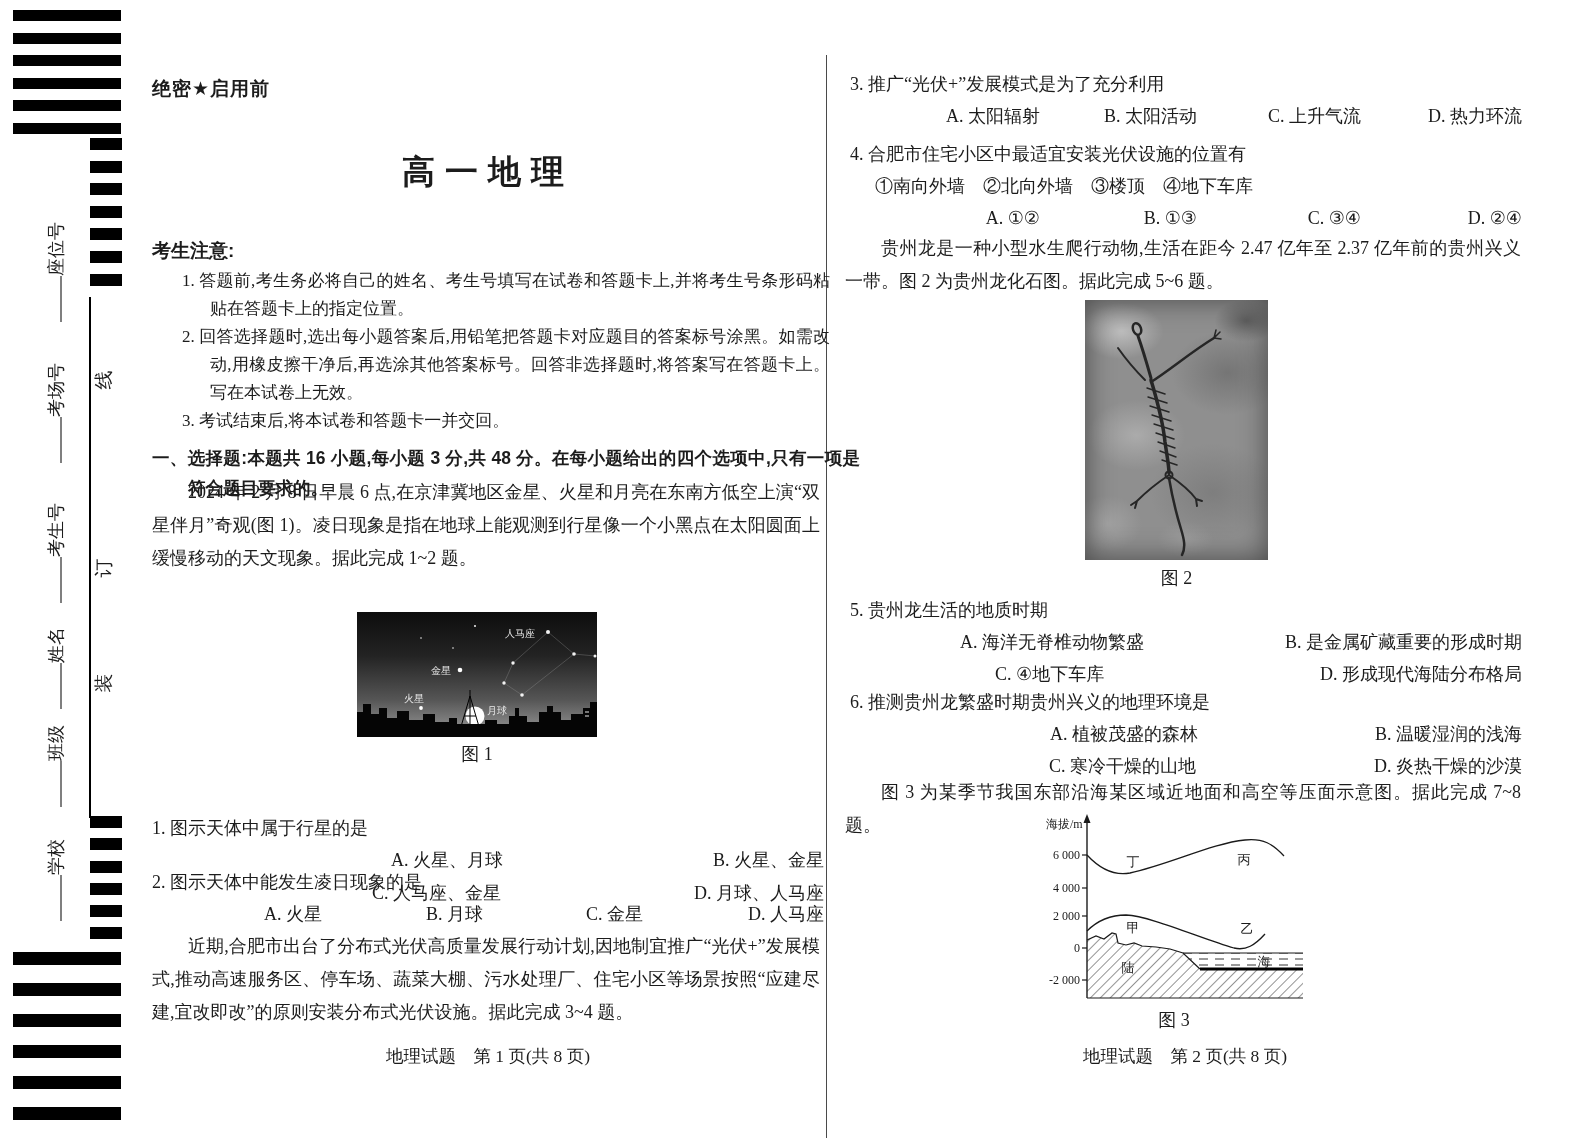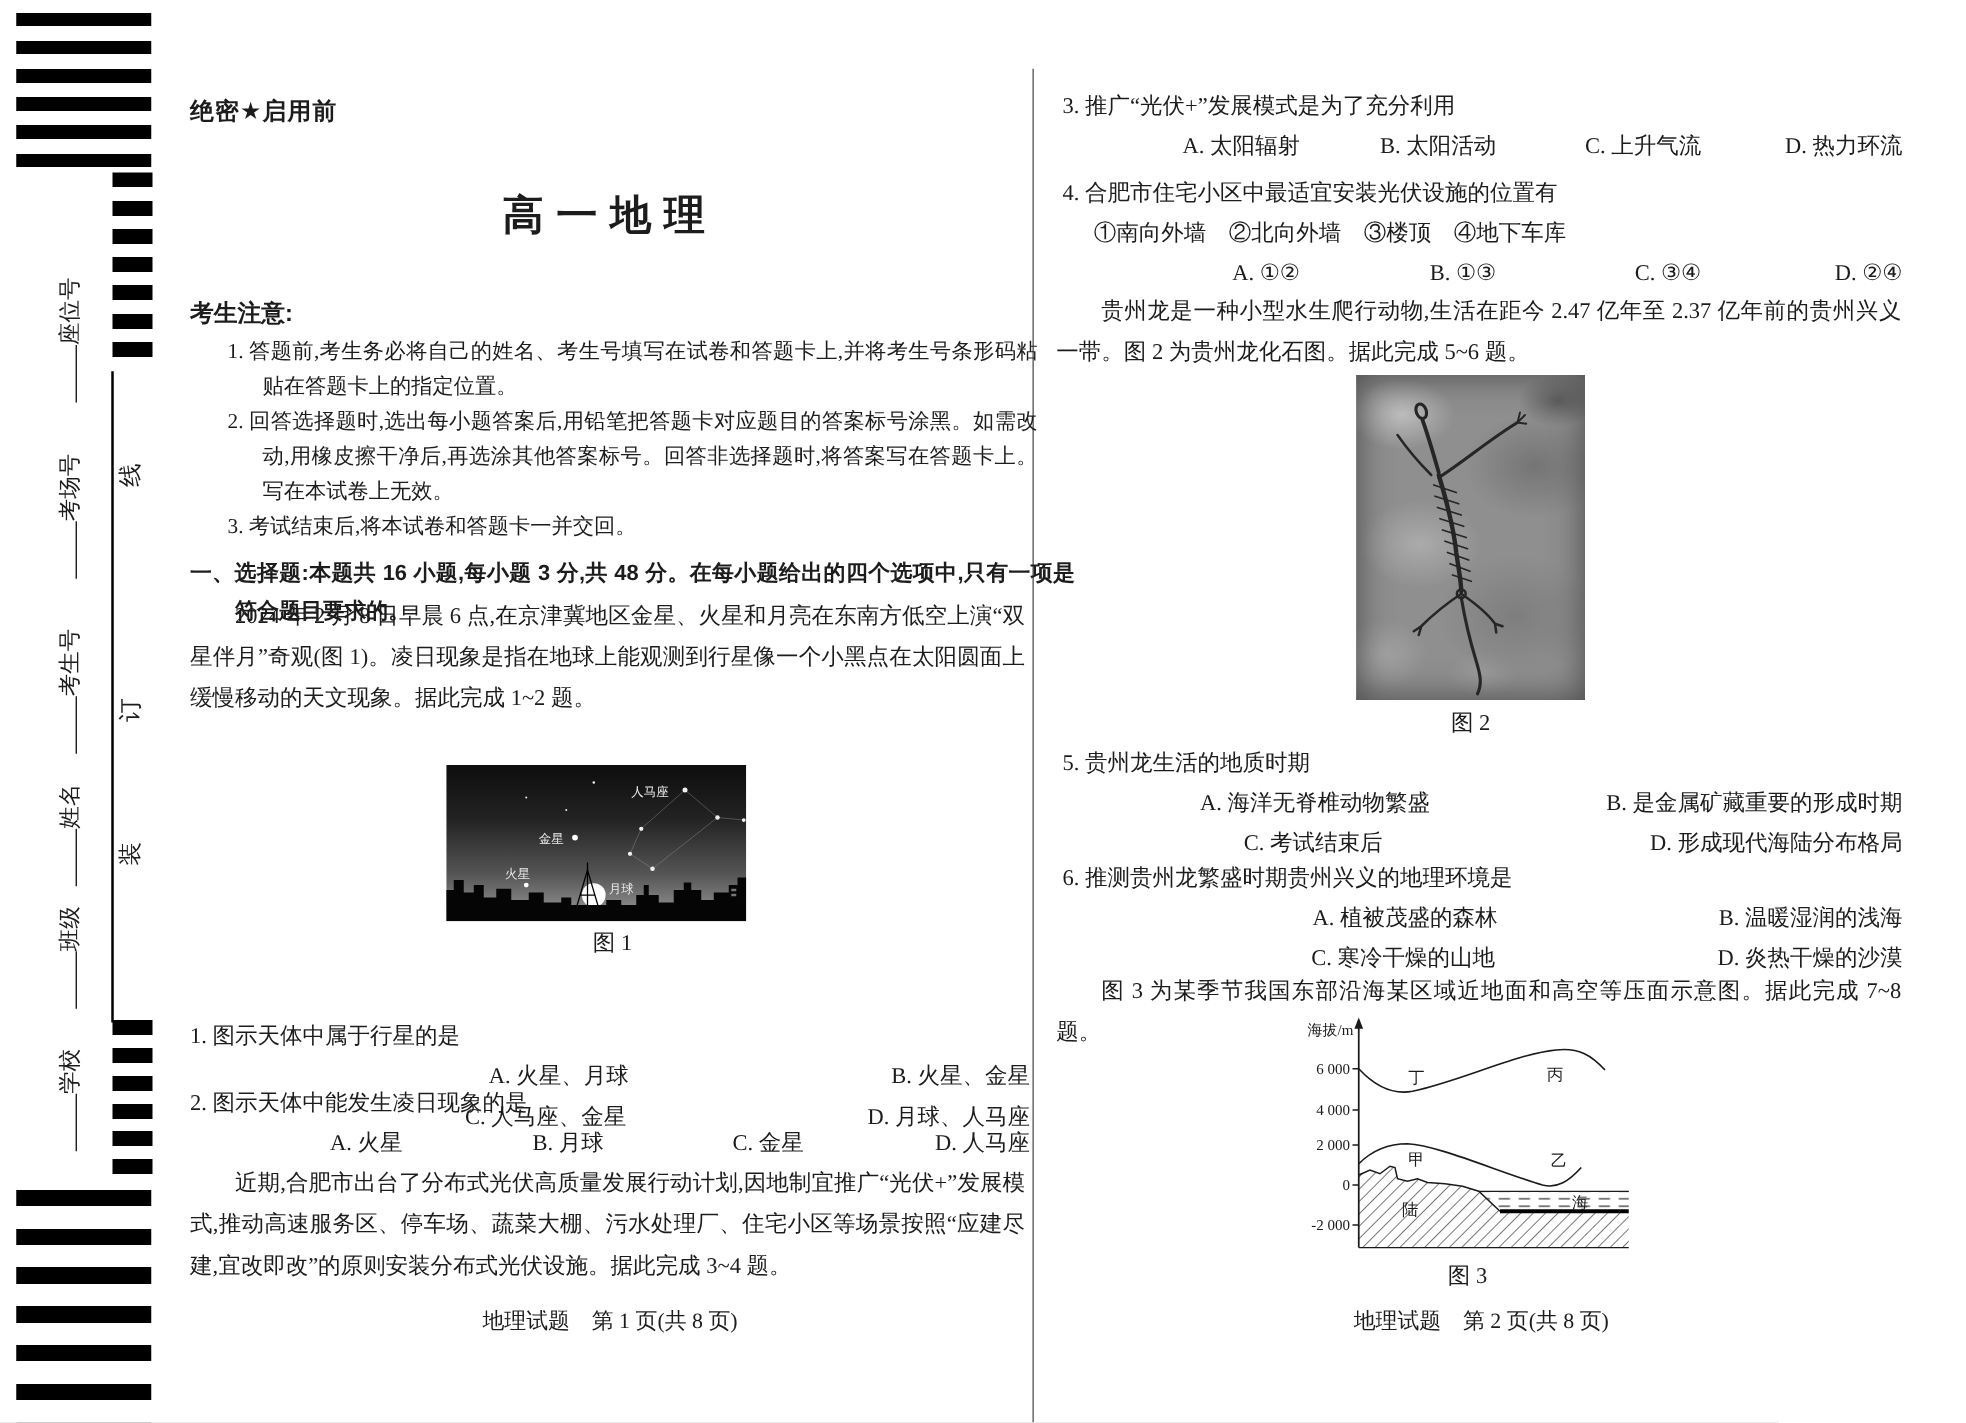--- a/index.html
+++ b/index.html
@@ -141,21 +141,21 @@
         <rect x="228" y="99" width="4" height="2" fill="#777"></rect>
         <rect x="228" y="103" width="4" height="2" fill="#777"></rect>
         <g fill="#e8e8e8" font-size="10" font-family="serif">
           <text x="163" y="25" text-anchor="middle">人马座</text>
           <text x="84" y="62" text-anchor="middle">金星</text>
           <text x="57" y="90" text-anchor="middle">火星</text>
           <text x="140" y="102" text-anchor="middle">月球</text>
         </g>
       </svg>
     </div>
-    <div class="abs fig-caption" style="top:742px;left:220px;width:240px">图 1</div>
+    <div class="abs fig-caption" style="top:742px;left:207px;width:240px">图 1</div>
 
     <div class="abs" style="top:812px;left:2px;width:672px">
       <div class="q-stem">1. 图示天体中属于行星的是</div>
       <div class="opt-row">
         <span class="c322">A. 火星、月球</span>
         <span>B. 火星、金星</span>
       </div>
       <div class="opt-row">
         <span class="c322">C. 人马座、金星</span>
         <span>D. 月球、人马座</span>
@@ -229,21 +229,21 @@
     </div>
     <div class="abs fig-caption" style="top:566px;left:240px;width:183px">图 2</div>
 
     <div class="abs" style="top:594px;left:5px;width:672px">
       <div class="q-stem">5. 贵州龙生活的地质时期</div>
       <div class="opt-row">
         <span class="c325">A. 海洋无脊椎动物繁盛</span>
         <span>B. 是金属矿藏重要的形成时期</span>
       </div>
       <div class="opt-row">
-        <span class="c325">C. 考试结束后</span>
+        <span class="c325">C. ④地下车库</span>
         <span>D. 形成现代海陆分布格局</span>
       </div>
     </div>
 
     <div class="abs" style="top:686px;left:5px;width:672px">
       <div class="q-stem">6. 推测贵州龙繁盛时期贵州兴义的地理环境是</div>
       <div class="opt-row">
         <span class="c325">A. 植被茂盛的森林</span>
         <span>B. 温暖湿润的浅海</span>
       </div>

